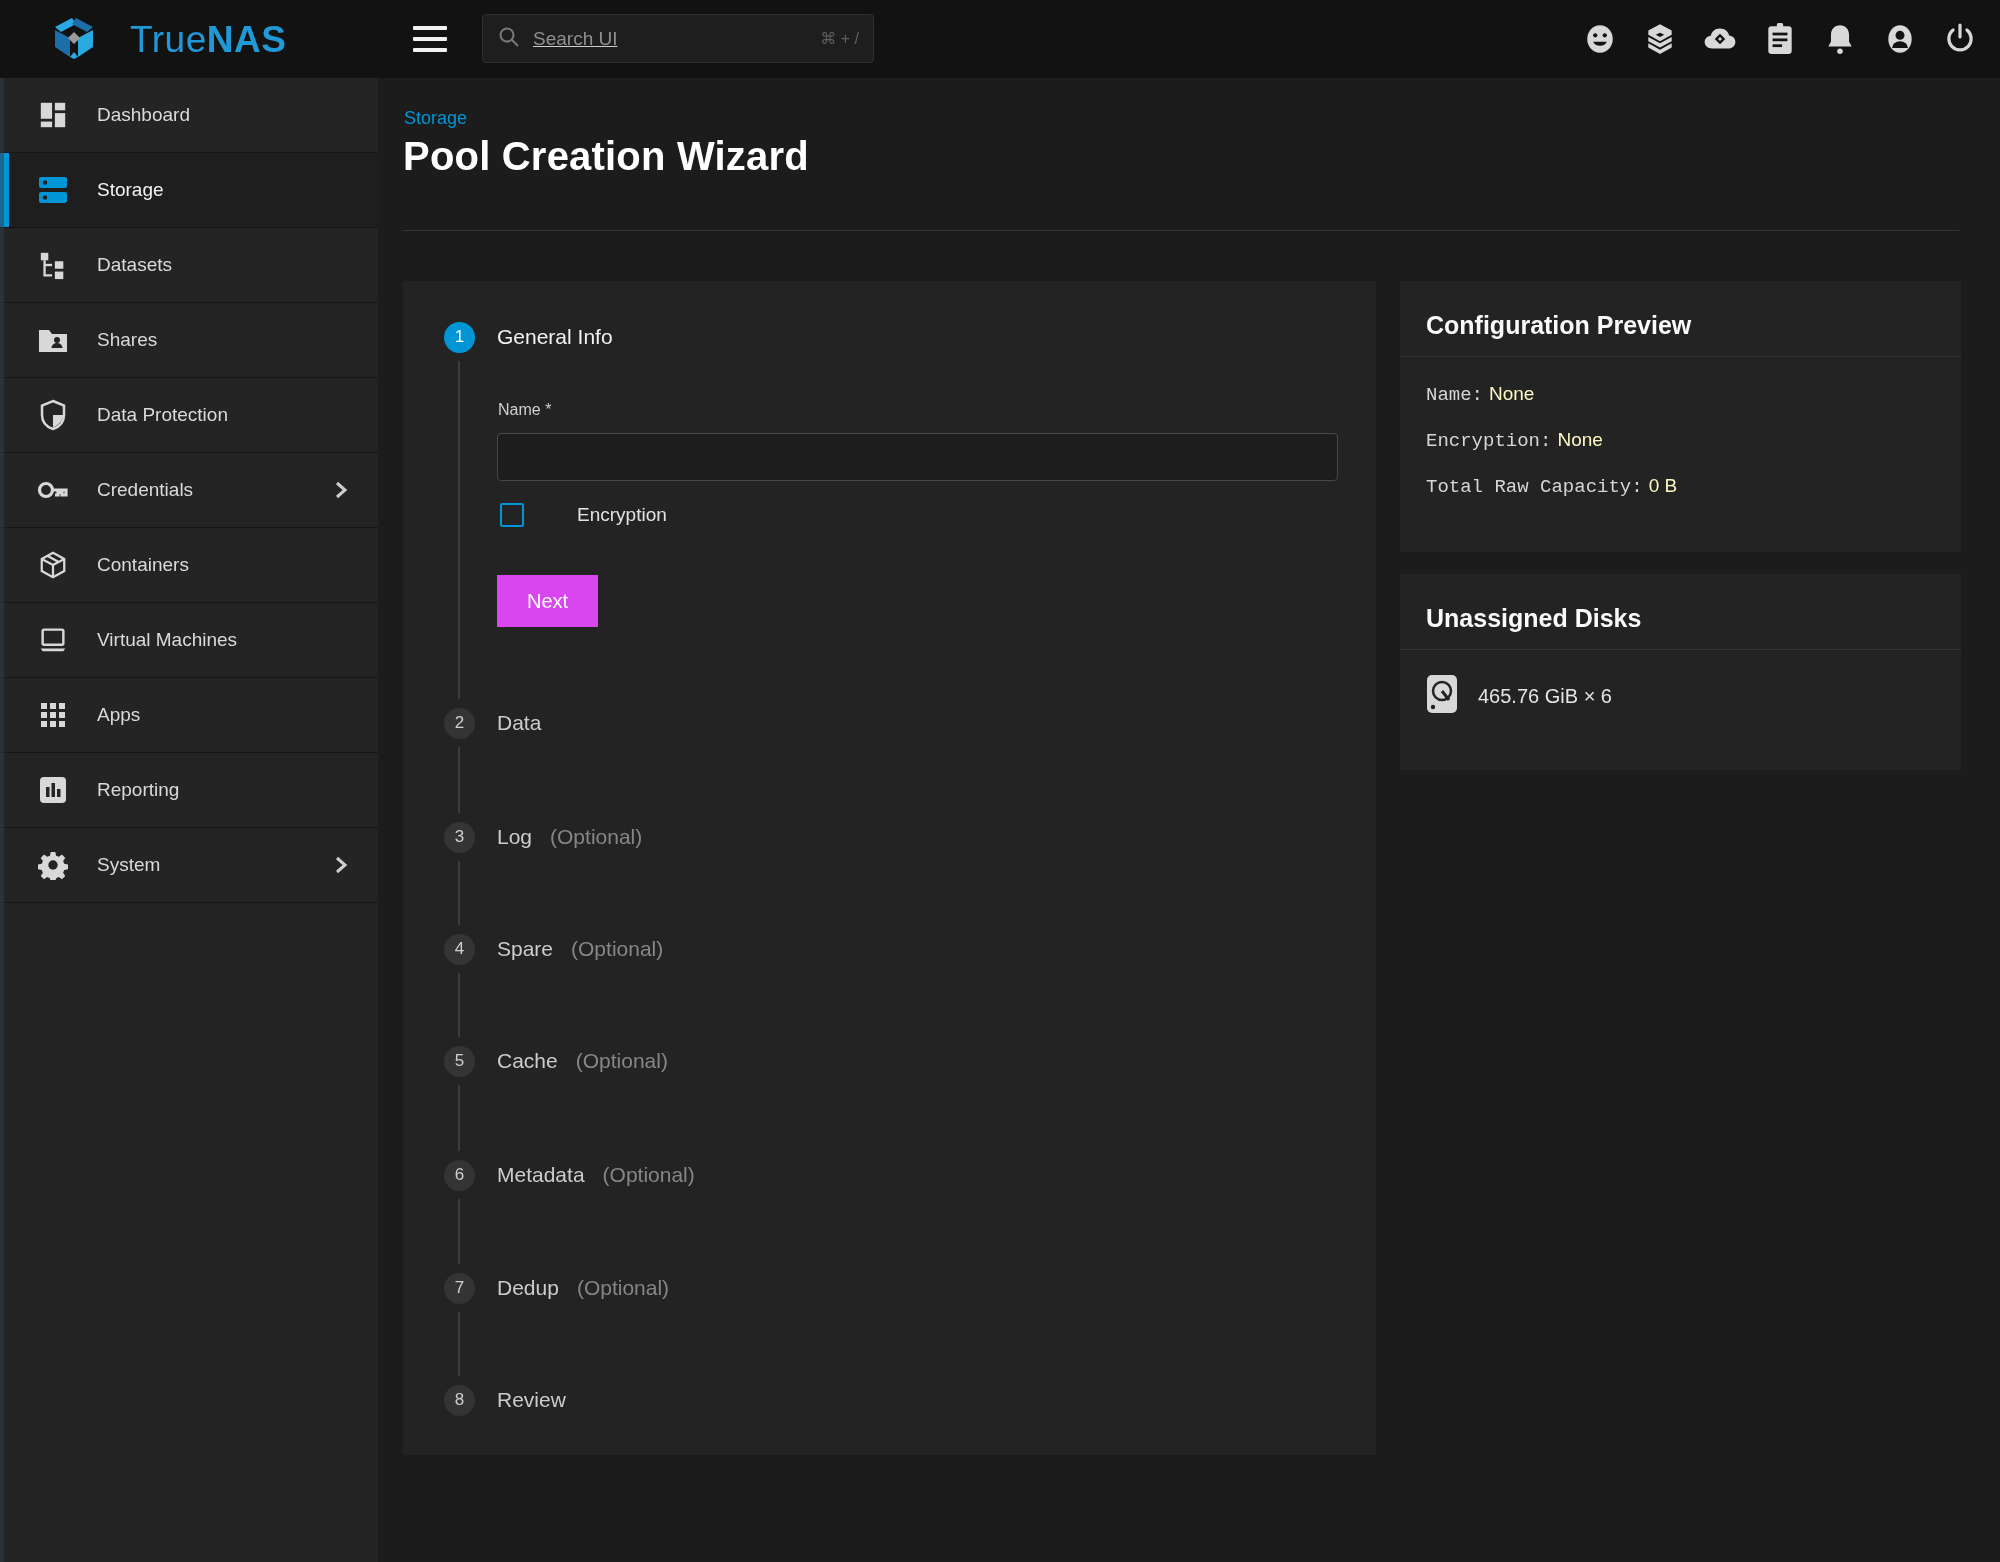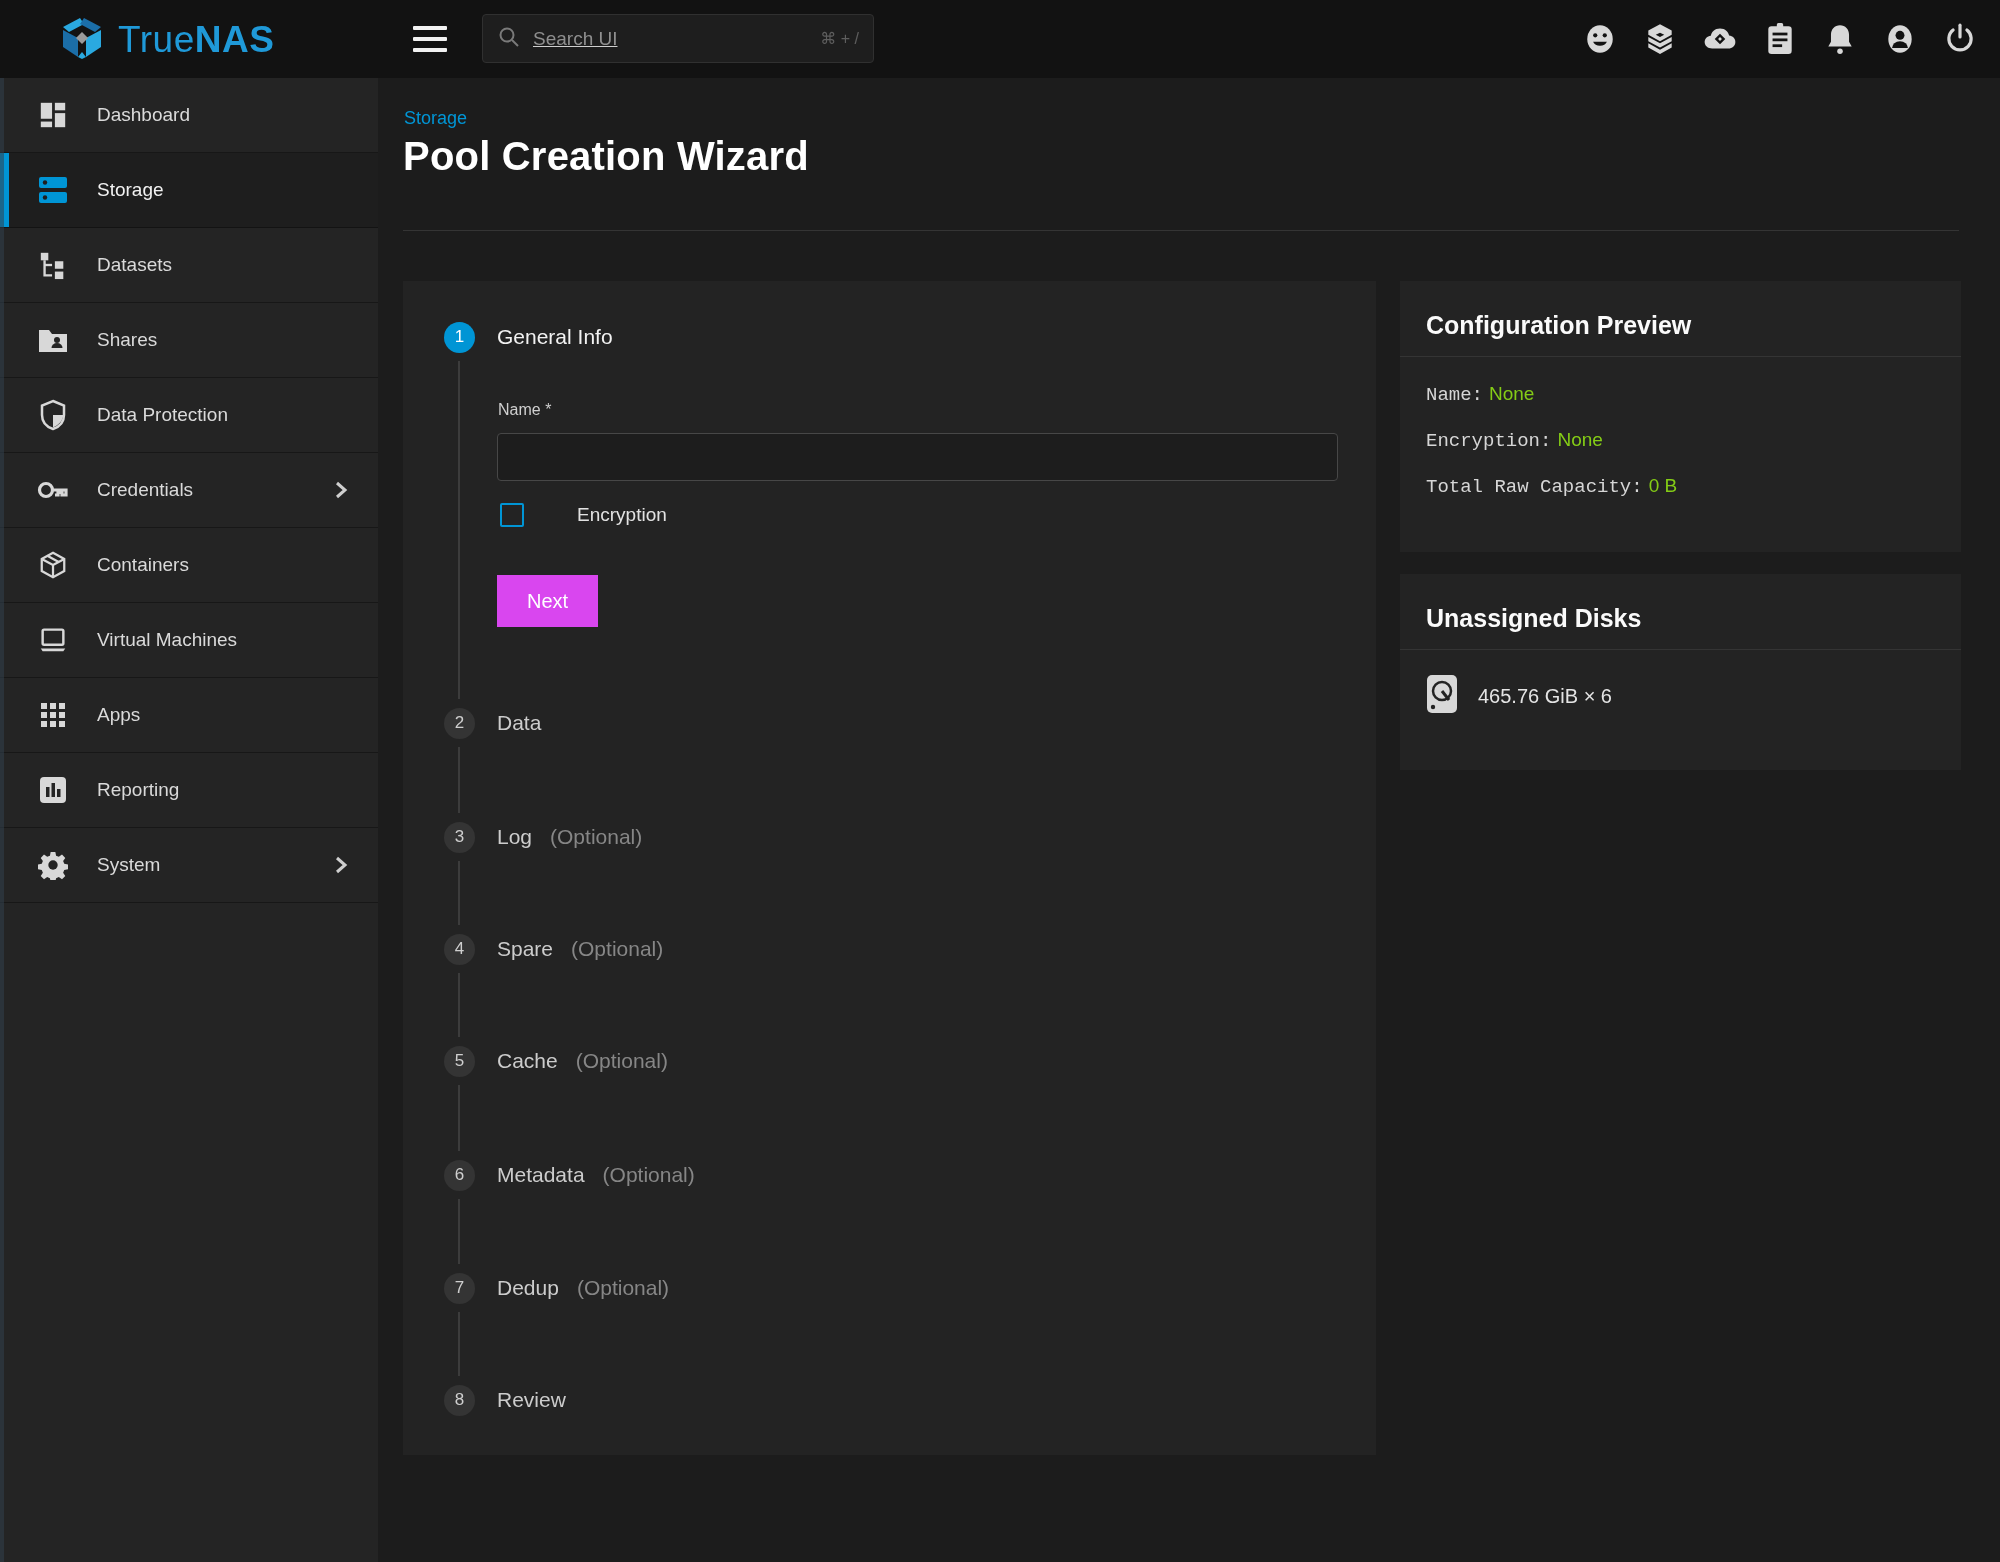--- a/index.html
+++ b/index.html
@@ -6,21 +6,21 @@
   html,body { width:2000px; height:1562px; }
   body {
     background:#1c1c1c;
     font-family:"Liberation Sans", sans-serif;
     color:#e8e8e8;
     position:relative;
     overflow:hidden;
   }
   
   .topbar { position:absolute; left:0; top:0; width:2000px; height:78px; background:#121212; z-index:5; }
-  .logo { position:absolute; left:58px; top:14px; display:flex; align-items:center; }
+  .logo { position:absolute; left:50px; top:14px; display:flex; align-items:center;gap:20px; }
   .logo-text { margin-left:12px; font-size:37px; color:#1f99d8; letter-spacing:.5px; }
   .logo-text b { font-weight:700; }
   .hamburger { position:absolute; left:413px; top:24px; width:34px; height:30px; display:flex; flex-direction:column; justify-content:space-between; padding:2px 0; cursor:pointer; }
   .hamburger span { display:block; height:4px; background:#f2f2f2; border-radius:1px; }
   .searchbox { position:absolute; left:482px; top:14px; width:392px; height:49px; background:#1e1e1e; border:1px solid #303030; border-radius:4px; display:flex; align-items:center; padding:0 14px; }
   .searchbox input { flex:1; background:transparent; border:none; outline:none; color:#cfcfcf; font-size:19px; font-family:"Liberation Sans",sans-serif; margin-left:12px;text-decoration:underline; }
   .searchbox input::placeholder { color:#8f8f8f; }
   .search-shortcut { color:#5e5e5e; font-size:16px; white-space:nowrap; }
   .topbar-icons { position:absolute; right:22px; top:0; height:78px; display:flex; align-items:center; gap:24px; }
   .tb-icon { width:36px; height:36px; display:flex; align-items:center; justify-content:center; cursor:pointer; }
@@ -41,21 +41,21 @@
   .page-title { position:absolute; left:25px; top:56px; font-size:40px; font-weight:700; color:#ffffff; letter-spacing:.2px; }
   .title-divider { position:absolute; left:25px; top:152px; width:1556px; height:1px; background:#343434; }
   .card { position:absolute; background:#232323; }
   .wizard-card { left:25px; top:203px; width:973px; height:1174px; }
   .preview-card { left:1022px; top:203px; width:561px; height:271px; }
   .disks-card  { left:1022px; top:496px; width:561px; height:196px; }
   .card-title { padding:30px 26px 16px 26px; font-size:25px; font-weight:700; color:#fafafa; border-bottom:1px solid #343434; }
   .preview-body { padding:26px 26px 0 26px; }
   .preview-row { font-size:19px; margin-bottom:23px; color:#e4e4e4; }
   .preview-row .pv-label { color:#d6d6d6;font-family:Liberation Mono, monospace; }
-  .preview-row .pv-value { color:#84cc16; margin-left:6px; }
+  .preview-row .pv-value { color:#fef9c3; margin-left:6px; }
   .disks-body { display:flex; align-items:center; padding:24px 26px; }
   .disk-size { font-size:20px; color:#e4e4e4; margin-left:20px; }
   
   .step-connector { position:absolute; left:55px; width:2px; background:#3c3c3c; }
   .step-row { position:absolute; left:0; width:100%; height:40px; display:flex; align-items:center; cursor:pointer; }
   .step-circle { position:absolute; left:41px; width:31px; height:31px; border-radius:50%; background:#343434; color:#cfcfcf; font-size:17px; display:flex; align-items:center; justify-content:center; }
   .step-row.active .step-circle { background:#0095D5; color:#ffffff; }
   .step-label { position:absolute; left:94px; font-size:21px; color:#cccccc; white-space:nowrap; }
   .step-row.active .step-label { color:#f2f2f2; }
   .step-optional { color:#868686; margin-left:18px; }

